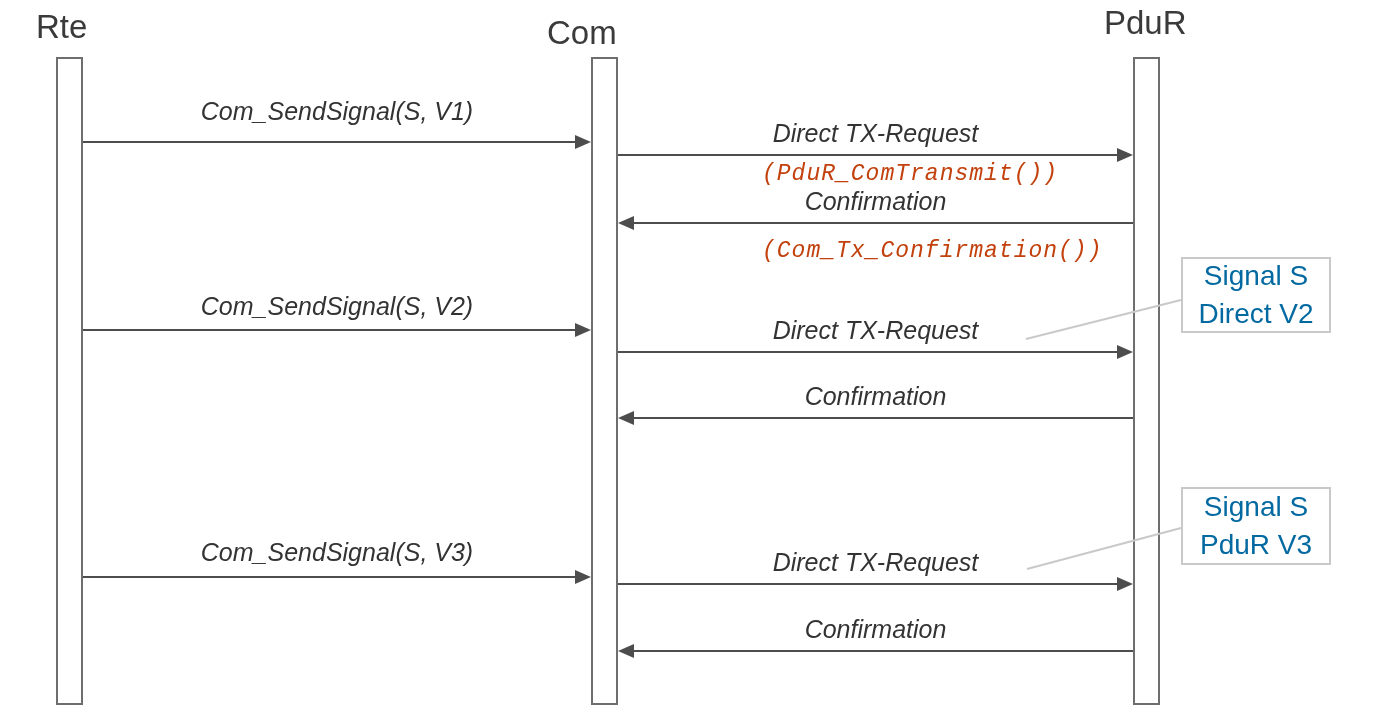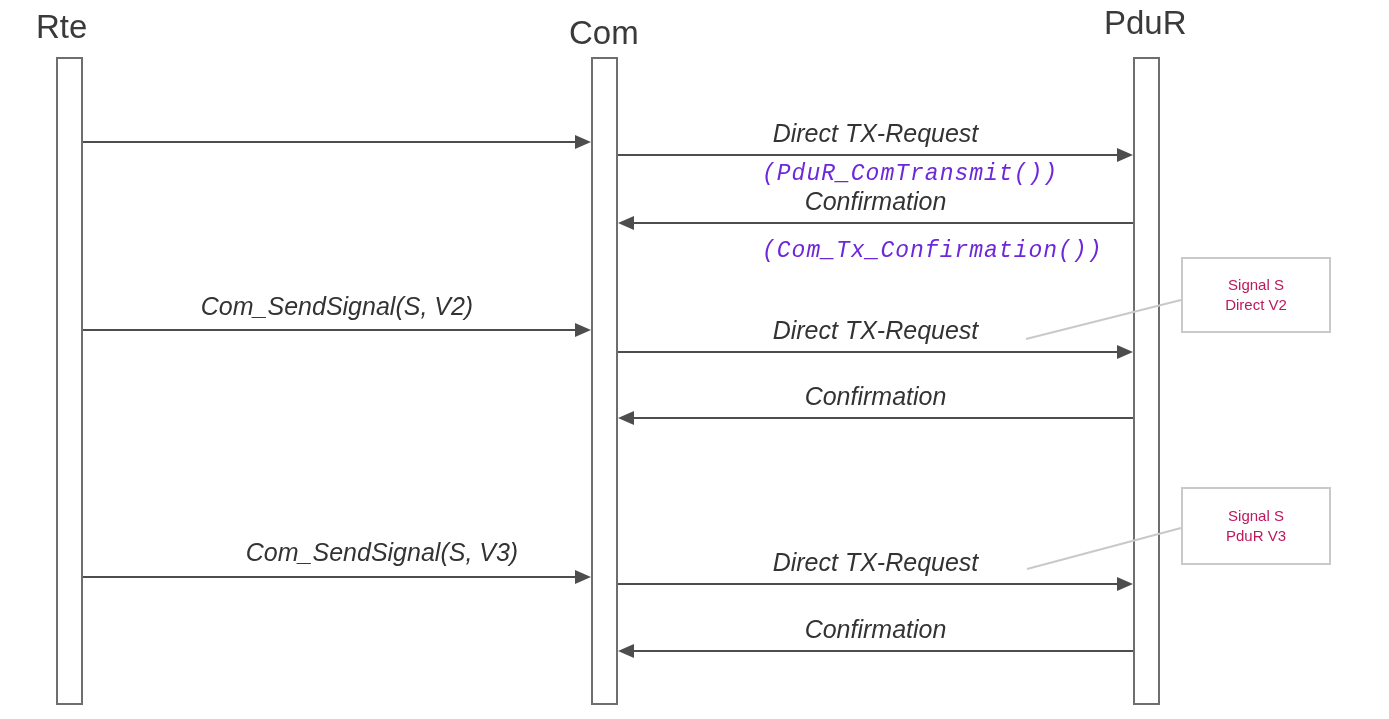--- a/index.html
+++ b/index.html
@@ -30,66 +30,67 @@
     color:#333333;
     text-align:center;
     white-space:nowrap;
   }
   .msg-call{
     position:absolute;
     font-family:"Liberation Mono", monospace;
     font-style:italic;
     font-size:23px;
     letter-spacing:1px;
-    color:#6d28d9;
+    color:#c2410c;
     white-space:nowrap;
   }
   .arrow{position:absolute;height:16px;}
   .arrow .shaft{position:absolute;top:7px;height:2px;background:#4d4d4d;}
   .arrow.right .shaft{left:0;right:4px;}
   .arrow.left  .shaft{left:4px;right:0;}
   .arrow .head{position:absolute;top:1px;width:0;height:0;
     border-top:7px solid transparent;border-bottom:7px solid transparent;}
   .arrow.right .head{right:0;border-left:16px solid #4d4d4d;}
   .arrow.left  .head{left:0;border-right:16px solid #4d4d4d;}
   .note{
     position:absolute;
     box-sizing:border-box;
     width:150px;
     border:2px solid #c9c9c9;
     background:#ffffff;
-    color:#be185d;
-    font-size:15px;
+    color:#0369a1;
+    font-size:28px;
     line-height:1.35;
     display:flex;
     flex-direction:column;
     align-items:center;
     justify-content:center;
     text-align:center;
   }
   #connector-overlay{position:absolute;left:0;top:0;width:1389px;height:719px;pointer-events:none;}
 </style>
 </head>
 <body>
 
 <div id="stage">
 
   <div class="participant-label" style="left:36px;top:8px;">Rte</div>
-  <div class="participant-label" style="left:569px;top:14px;">Com</div>
+  <div class="participant-label" style="left:547px;top:14px;">Com</div>
   <div class="participant-label" style="left:1104px;top:4px;">PduR</div>
 
   <div class="lifeline-bar" style="left:56px;top:57px;height:648px;"></div>
   <div class="lifeline-bar" style="left:591px;top:57px;height:648px;"></div>
   <div class="lifeline-bar" style="left:1133px;top:57px;height:648px;"></div>
 
   <svg id="connector-overlay">
     <line x1="1026" y1="339" x2="1181" y2="300" stroke="#c9c9c9" stroke-width="2"></line>
     <line x1="1027" y1="569" x2="1181" y2="528" stroke="#c9c9c9" stroke-width="2"></line>
   </svg>
 
+  <div class="msg-label" style="left:83px;width:508px;top:97px;">Com_SendSignal(S, V1)</div>
   <div class="arrow right" style="left:83px;width:508px;top:134px;">
     <div class="shaft"></div>
     <div class="head"></div>
   </div>
 
   <div class="msg-label" style="left:618px;width:515px;top:119px;">Direct TX-Request</div>
   <div class="arrow right" style="left:618px;width:515px;top:147px;">
     <div class="shaft"></div>
     <div class="head"></div>
   </div>
@@ -123,21 +124,21 @@
   <div class="arrow left" style="left:618px;width:515px;top:410px;">
     <div class="shaft"></div>
     <div class="head"></div>
   </div>
 
   <div class="note" style="left:1181px;top:487px;height:78px;">
     <div>Signal S</div>
     <div>PduR V3</div>
   </div>
 
-  <div class="msg-label" style="left:83px;width:508px;top:538px;margin-left:45px;">Com_SendSignal(S, V3)</div>
+  <div class="msg-label" style="left:83px;width:508px;top:538px;">Com_SendSignal(S, V3)</div>
   <div class="arrow right" style="left:83px;width:508px;top:569px;">
     <div class="shaft"></div>
     <div class="head"></div>
   </div>
 
   <div class="msg-label" style="left:618px;width:515px;top:548px;">Direct TX-Request</div>
   <div class="arrow right" style="left:618px;width:515px;top:576px;">
     <div class="shaft"></div>
     <div class="head"></div>
   </div>

